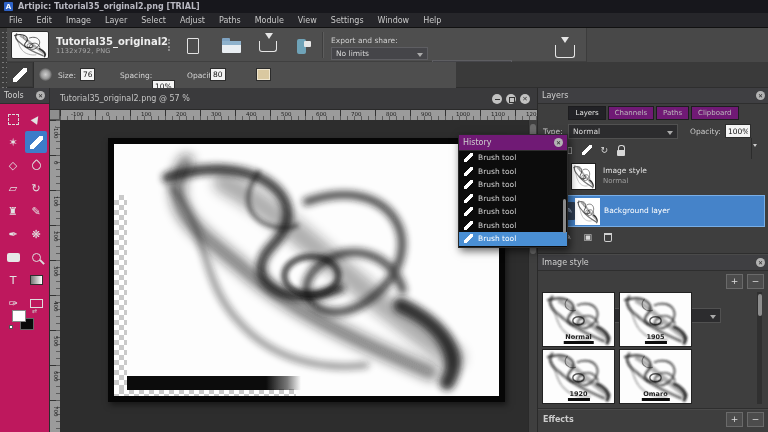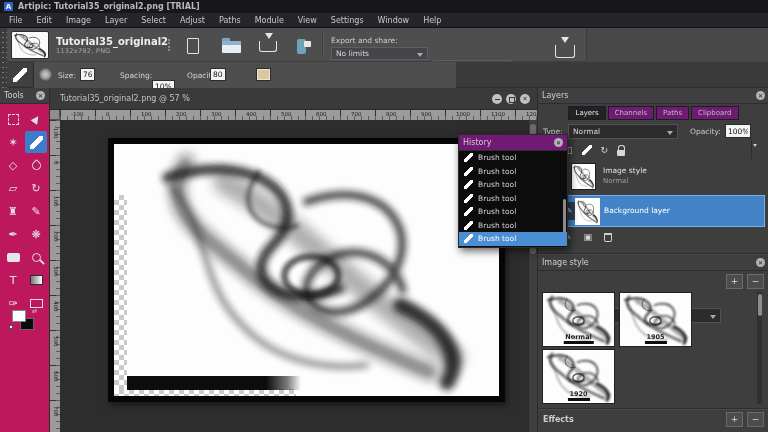--- a/index.html
+++ b/index.html
@@ -569,20 +569,26 @@
         <span class="style-label">1905</span>
       </div>
 
       <div class="style-thumb">
         <svg class="fit" viewBox="30 0 350 262" preserveAspectRatio="none">
           <use href="#smoke"></use>
         </svg>
         <span class="style-label">1920</span>
       </div>
 
+      <div class="style-thumb">
+        <svg class="fit" viewBox="30 0 350 262" preserveAspectRatio="none">
+          <use href="#smoke"></use>
+        </svg>
+        <span class="style-label">Omaro</span>
+      </div>
     </div>
   <div id="style-scroll">
       <div class="handle"></div>
     </div>
   <div id="effects-divider"></div>
   <span id="effects-head">Effects</span>
   <button class="sqbtn" id="effects-add">+</button>
   <button class="sqbtn" id="effects-remove">−</button>
 </div>
 

